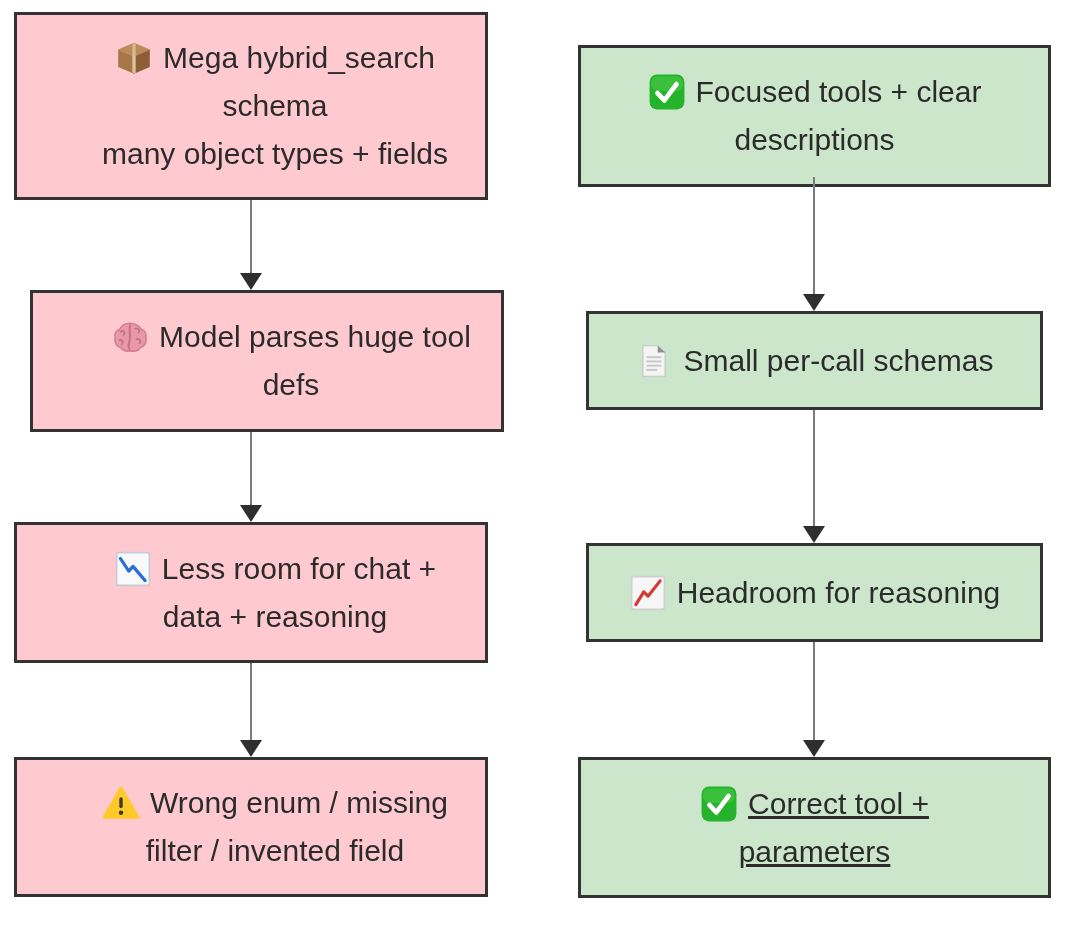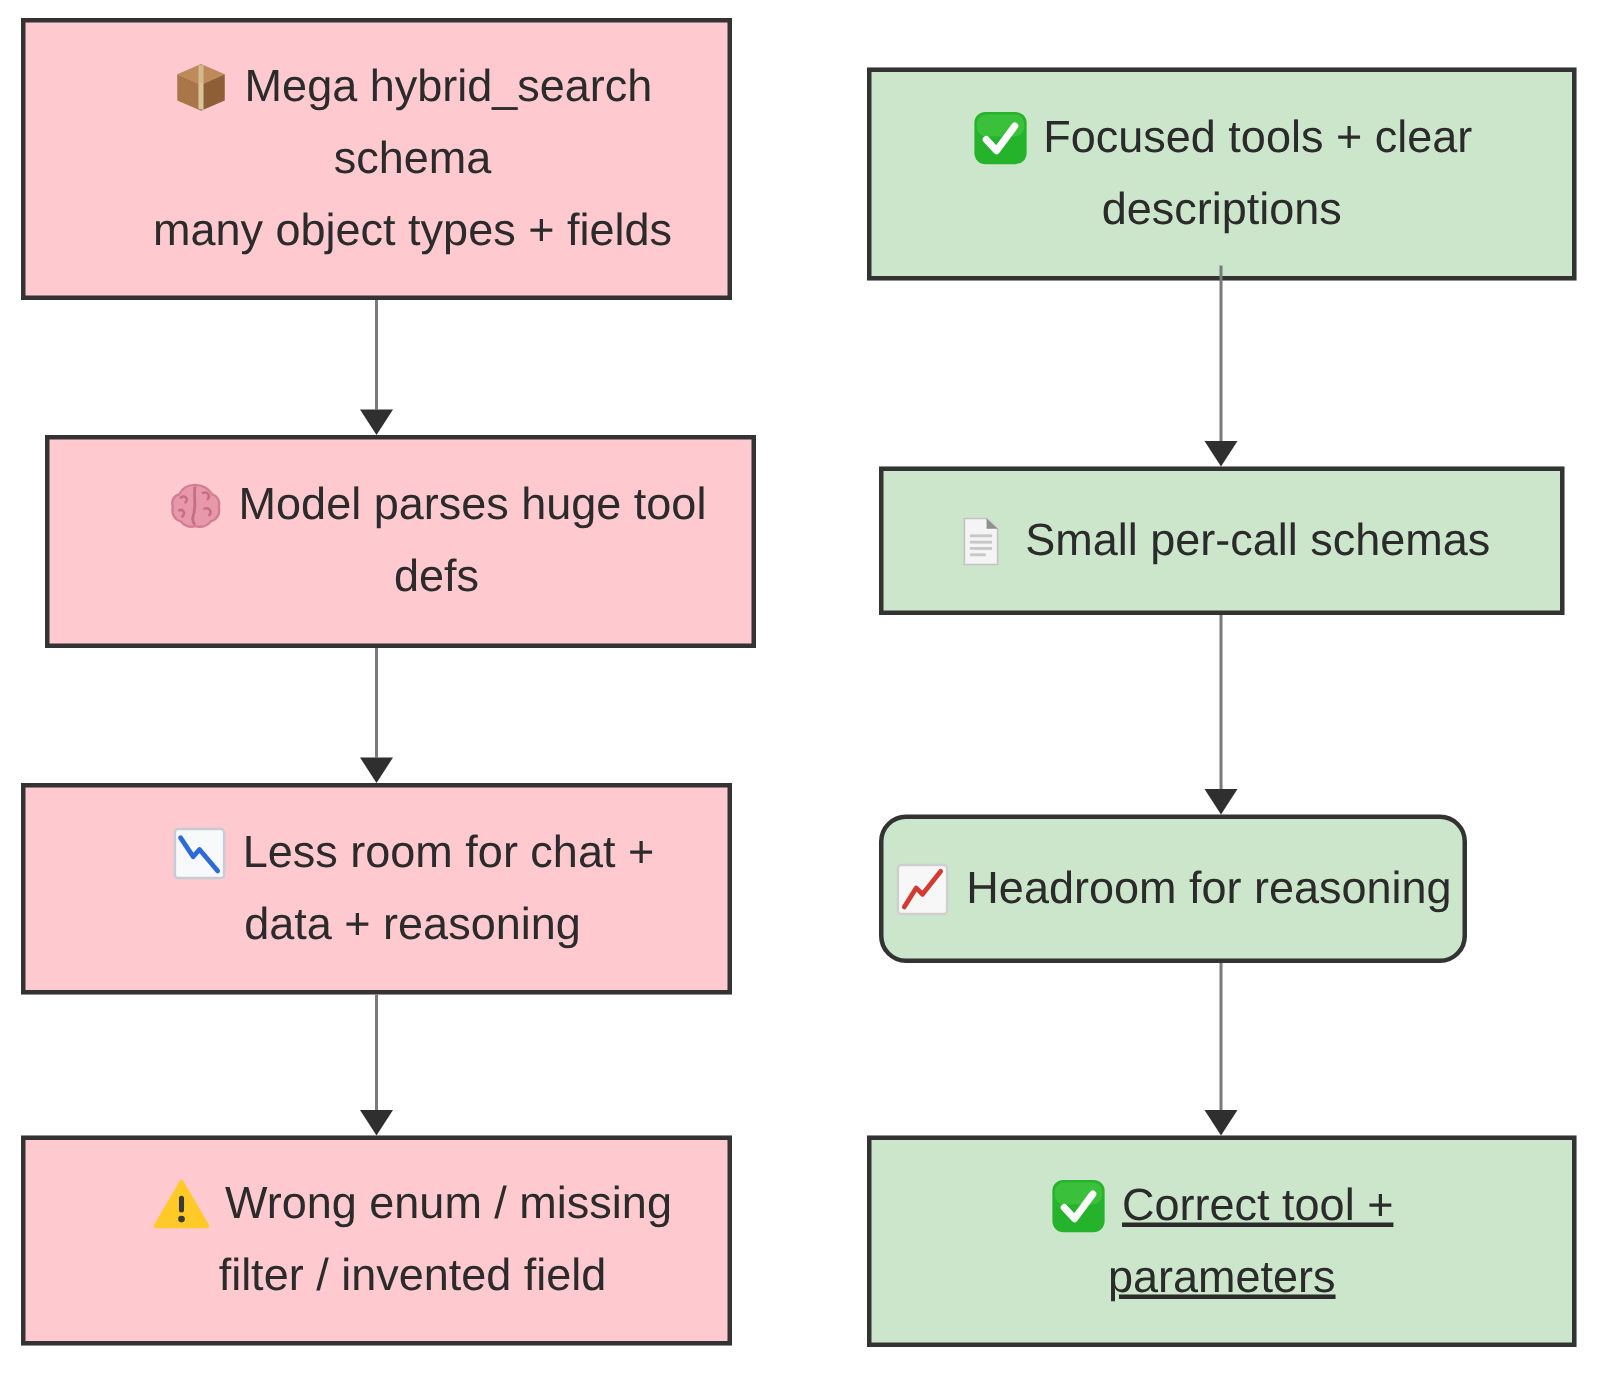--- a/index.html
+++ b/index.html
@@ -154,21 +154,21 @@
               <rect x="11" y="21.5" width="14" height="1.8"></rect>
               <rect x="11" y="25.5" width="10" height="1.8"></rect>
             </g>
           </svg>
         </span>
         <span>Small per-call schemas</span>
       </div>
     </div>
   </div>
 
-  <div class="node good" style="left:586px;top:543px;width:392px;height:99px;border-radius:18px;">
+  <div class="node good" style="left:586px;top:543px;width:457px;height:99px;">
     <div class="label">
       <div class="line1">
         <span class="icon">
           <svg viewBox="0 0 36 36">
             <rect x="2.5" y="2.5" width="31" height="31" rx="2" fill="#f7f7f7" stroke="#cfcfcf" stroke-width="1.5"></rect>
             <path d="M6.5 29 L14 17 L18 21 L29.5 6.5" fill="none" stroke="#d43a32" stroke-width="3" stroke-linecap="round" stroke-linejoin="round"></path>
           </svg>
         </span>
         <span>Headroom for reasoning</span>
       </div>

